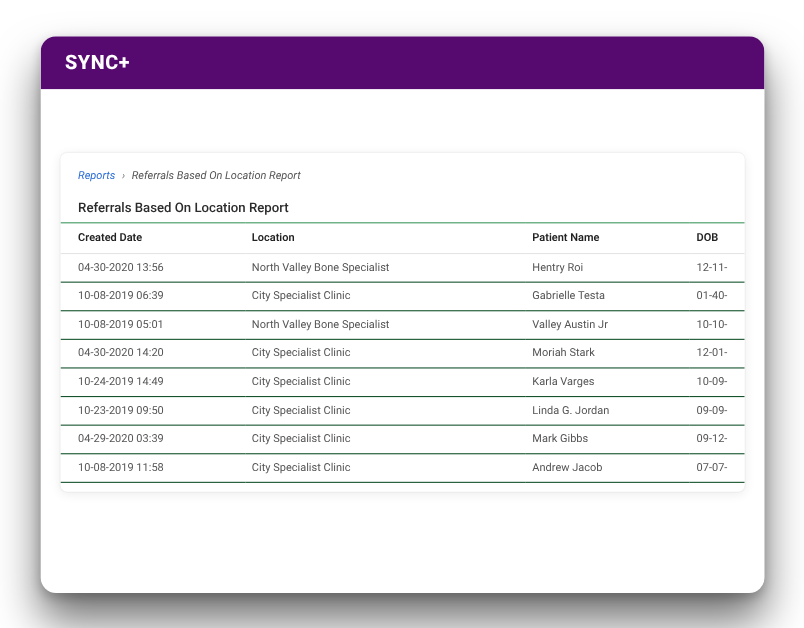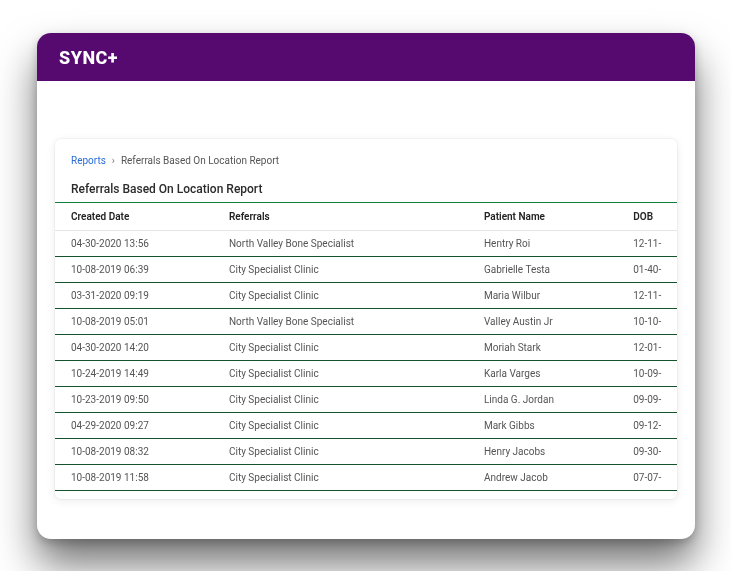--- a/index.html
+++ b/index.html
@@ -37,20 +37,21 @@
     box-shadow: 0 2px 10px rgba(0,0,0,0.08), 0 0 0 1px rgba(0,0,0,0.03);
     padding: 16px 0 8px 0;
   }
   .breadcrumb {
     font-size: 10px;
     color: #555;
     padding: 0 16px 16px 16px;
     display: flex;
     align-items: center;
     gap: 6px;
+    font-style: italic;
   }
   .breadcrumb a { color: #2b6cd6; text-decoration: none; }
   .breadcrumb .sep { color: #777; font-size: 10px; }
   .page-title {
     font-size: 12px;
     color: #2b2b2b;
     font-weight: 500;
     padding: 0 16px 6px 16px;
   }
   .table-wrap {
@@ -106,43 +107,37 @@
           <table>
             <colgroup>
               <col class="col-date">
                 <col class="col-loc">
                 <col class="col-name">
                 <col class="col-dob">
             </colgroup>
             <thead>
               <tr>
                 <th>Created Date</th>
-                <th>Referrals</th>
+                <th>Location</th>
                 <th>Patient Name</th>
                 <th>DOB</th>
               </tr>
             </thead>
             <tbody id="tbody">
                 <tr>
                   <td>04-30-2020 13:56</td>
                   <td>North Valley Bone Specialist</td>
                   <td>Hentry Roi</td>
                   <td>12-11-</td>
                 </tr>
                 <tr>
                   <td>10-08-2019 06:39</td>
                   <td>City Specialist Clinic</td>
                   <td>Gabrielle Testa</td>
                   <td>01-40-</td>
-                </tr>
-                <tr>
-                  <td>03-31-2020 09:19</td>
-                  <td>City Specialist Clinic</td>
-                  <td>Maria Wilbur</td>
-                  <td>12-11-</td>
                 </tr>
                 <tr>
                   <td>10-08-2019 05:01</td>
                   <td>North Valley Bone Specialist</td>
                   <td>Valley Austin Jr</td>
                   <td>10-10-</td>
                 </tr>
                 <tr>
                   <td>04-30-2020 14:20</td>
                   <td>City Specialist Clinic</td>
@@ -155,30 +150,24 @@
                   <td>Karla Varges</td>
                   <td>10-09-</td>
                 </tr>
                 <tr>
                   <td>10-23-2019 09:50</td>
                   <td>City Specialist Clinic</td>
                   <td>Linda G. Jordan</td>
                   <td>09-09-</td>
                 </tr>
                 <tr>
-                  <td>04-29-2020 09:27</td>
+                  <td>04-29-2020 03:39</td>
                   <td>City Specialist Clinic</td>
                   <td>Mark Gibbs</td>
                   <td>09-12-</td>
-                </tr>
-                <tr>
-                  <td>10-08-2019 08:32</td>
-                  <td>City Specialist Clinic</td>
-                  <td>Henry Jacobs</td>
-                  <td>09-30-</td>
                 </tr>
                 <tr>
                   <td>10-08-2019 11:58</td>
                   <td>City Specialist Clinic</td>
                   <td>Andrew Jacob</td>
                   <td>07-07-</td>
                 </tr>
               </tbody>
           </table>
         </div>

